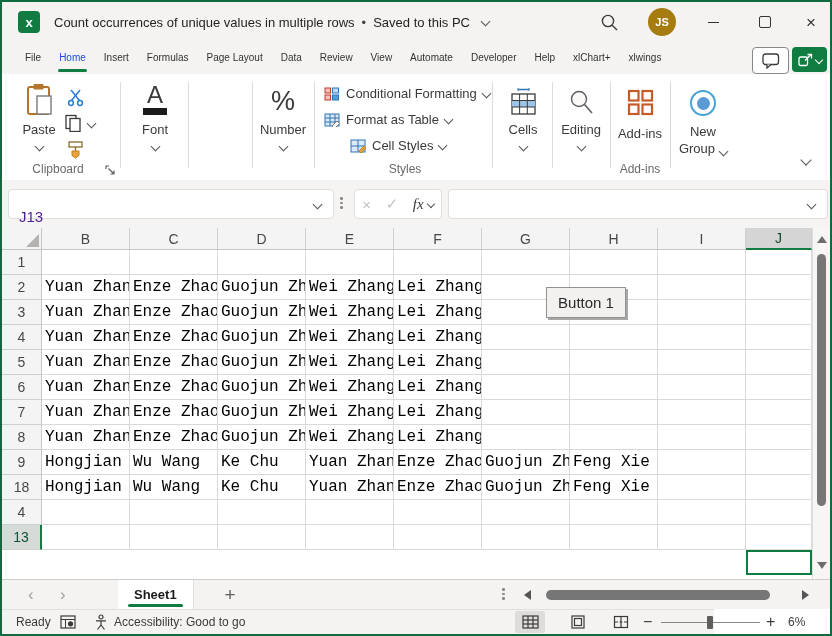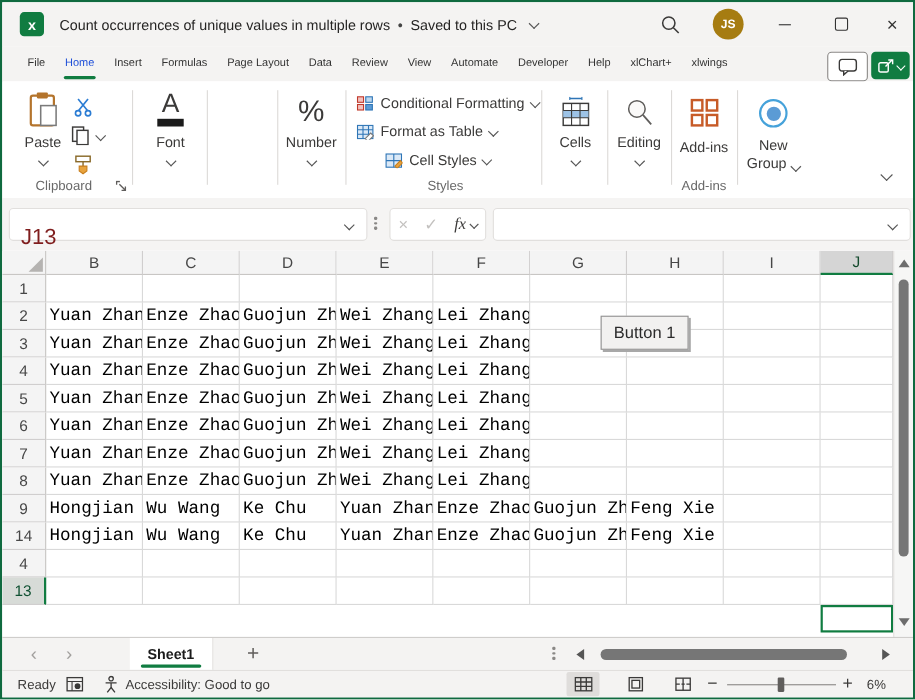--- a/index.html
+++ b/index.html
@@ -36,21 +36,21 @@
   .font-A{font-size:24px;color:#3b3a39;line-height:22px;text-align:center;}
   .font-bar{width:24px;height:7px;background:#1b1b1b;margin-top:2px;}
   .pct{font-size:27px;color:#3b3a39;font-weight:400;line-height:30px;}
   .styles-row{position:absolute;display:flex;align-items:center;gap:6px;white-space:nowrap;}
   .styles-row .rlabel{font-size:13px;}
   .ng-outer{width:26px;height:26px;border-radius:50%;border:2.5px solid #46a2da;display:flex;align-items:center;justify-content:center;box-sizing:border-box;}
   .ng-inner{width:13px;height:13px;border-radius:50%;background:#5b9bd5;}
   
   .fbar{position:absolute;left:0;top:178px;width:828px;height:48px;background:#f5f4f3;}
   .namebox{position:absolute;left:6px;top:9px;width:326px;height:30px;background:#fff;border:1px solid #e1dfdd;border-radius:4px;box-sizing:border-box;display:flex;align-items:center;}
-  .namebox .val{font-size:20px;color:#7f1d1d;margin-left:10px;flex:1;margin-top:24px;}
+  .namebox .val{font-size:15px;color:#4c1d95;margin-left:10px;flex:1;margin-top:24px;}
   .fxgroup{position:absolute;left:352px;top:9px;width:88px;height:30px;background:#fff;border:1px solid #e1dfdd;border-radius:4px;box-sizing:border-box;display:flex;align-items:center;justify-content:space-around;}
   .fxgroup .dis{color:#c3c1bf;font-size:15px;}
   .fx{font-family:"Liberation Serif",serif;font-style:italic;font-size:15px;color:#3b3a39;}
   .finput{position:absolute;left:446px;top:9px;width:380px;height:30px;background:#fff;border:1px solid #e1dfdd;border-radius:4px;box-sizing:border-box;display:flex;align-items:center;}
   .finput .val{flex:1;font-size:14px;margin-left:8px;color:#1b1b1b;}
   .vdots{display:flex;flex-direction:column;gap:2px;align-items:center;}
   .vdots i{width:2.5px;height:2.5px;border-radius:50%;background:#8a8886;}
   
   .grid{position:absolute;left:0;top:226px;width:828px;height:351px;background:#fff;overflow:hidden;}
   .grid-head{display:flex;height:22px;}
@@ -74,21 +74,21 @@
   .arrow.left{border-top:5px solid transparent;border-bottom:5px solid transparent;border-right:7px solid #555;}
   .arrow.right{border-top:5px solid transparent;border-bottom:5px solid transparent;border-left:7px solid #555;}
   
   .sheetbar{position:absolute;left:0;top:577px;width:828px;height:30px;background:#f4f3f2;border-top:1px solid #cfcdcb;box-sizing:border-box;}
   .nav-chev{position:absolute;top:7px;font-size:17px;color:#a19f9d;line-height:16px;}
   .sheet-tab{position:absolute;left:116px;top:0;height:29px;background:#fff;padding:0 16px;display:flex;align-items:center;font-size:13px;font-weight:bold;color:#1b1b1b;border-right:1px solid #e1dfdd;}
   .sheet-tab::after{content:"";position:absolute;left:10px;right:10px;bottom:2px;height:3px;background:#107C41;border-radius:2px;}
   .add-sheet{position:absolute;left:216px;top:3px;width:24px;height:24px;display:flex;align-items:center;justify-content:center;font-size:19px;color:#605e5c;font-weight:300;}
   .hthumb{position:absolute;left:544px;top:10px;width:224px;height:10px;background:#767676;border-radius:5px;}
   
-  .statusbar{position:absolute;left:0;top:607px;width:828px;height:25px;background:#f4f3f2;border-top:1px solid #e1dfdd;box-sizing:border-box;font-size:12px;color:#3b3a39;}
+  .statusbar{position:absolute;left:0;top:607px;width:712px;height:25px;background:#f4f3f2;border-top:1px solid #e1dfdd;box-sizing:border-box;font-size:12px;color:#3b3a39;}
   .sb-item{position:absolute;top:0;height:24px;display:flex;align-items:center;}
   .view-btn{position:absolute;top:1px;width:30px;height:22px;display:flex;align-items:center;justify-content:center;border-radius:2px;}
   .view-btn.sel{background:#dfdddb;}
   .zoom-track{position:absolute;left:659px;top:12px;width:99px;height:1px;background:#8a8886;}
   .zoom-handle{position:absolute;left:705px;top:6px;width:6px;height:13px;background:#605e5c;border-radius:1px;}
 </style>
 </head>
 <body>
 
 <div class="window">
@@ -454,21 +454,21 @@
           <div class="cell">Wu Wang</div>
           <div class="cell">Ke Chu</div>
           <div class="cell">Yuan Zhang</div>
           <div class="cell">Enze Zhao</div>
           <div class="cell">Guojun Zhang</div>
           <div class="cell">Feng Xie</div>
           <div class="cell"></div>
           <div class="cell last"></div>
         </div>
         <div class="grow">
-          <div class="rowhdr">14</div>
+          <div class="rowhdr">18</div>
           <div class="cell">Hongjian Wu</div>
           <div class="cell">Wu Wang</div>
           <div class="cell">Ke Chu</div>
           <div class="cell">Yuan Zhang</div>
           <div class="cell">Enze Zhao</div>
           <div class="cell">Guojun Zhang</div>
           <div class="cell">Feng Xie</div>
           <div class="cell"></div>
           <div class="cell last"></div>
         </div>

